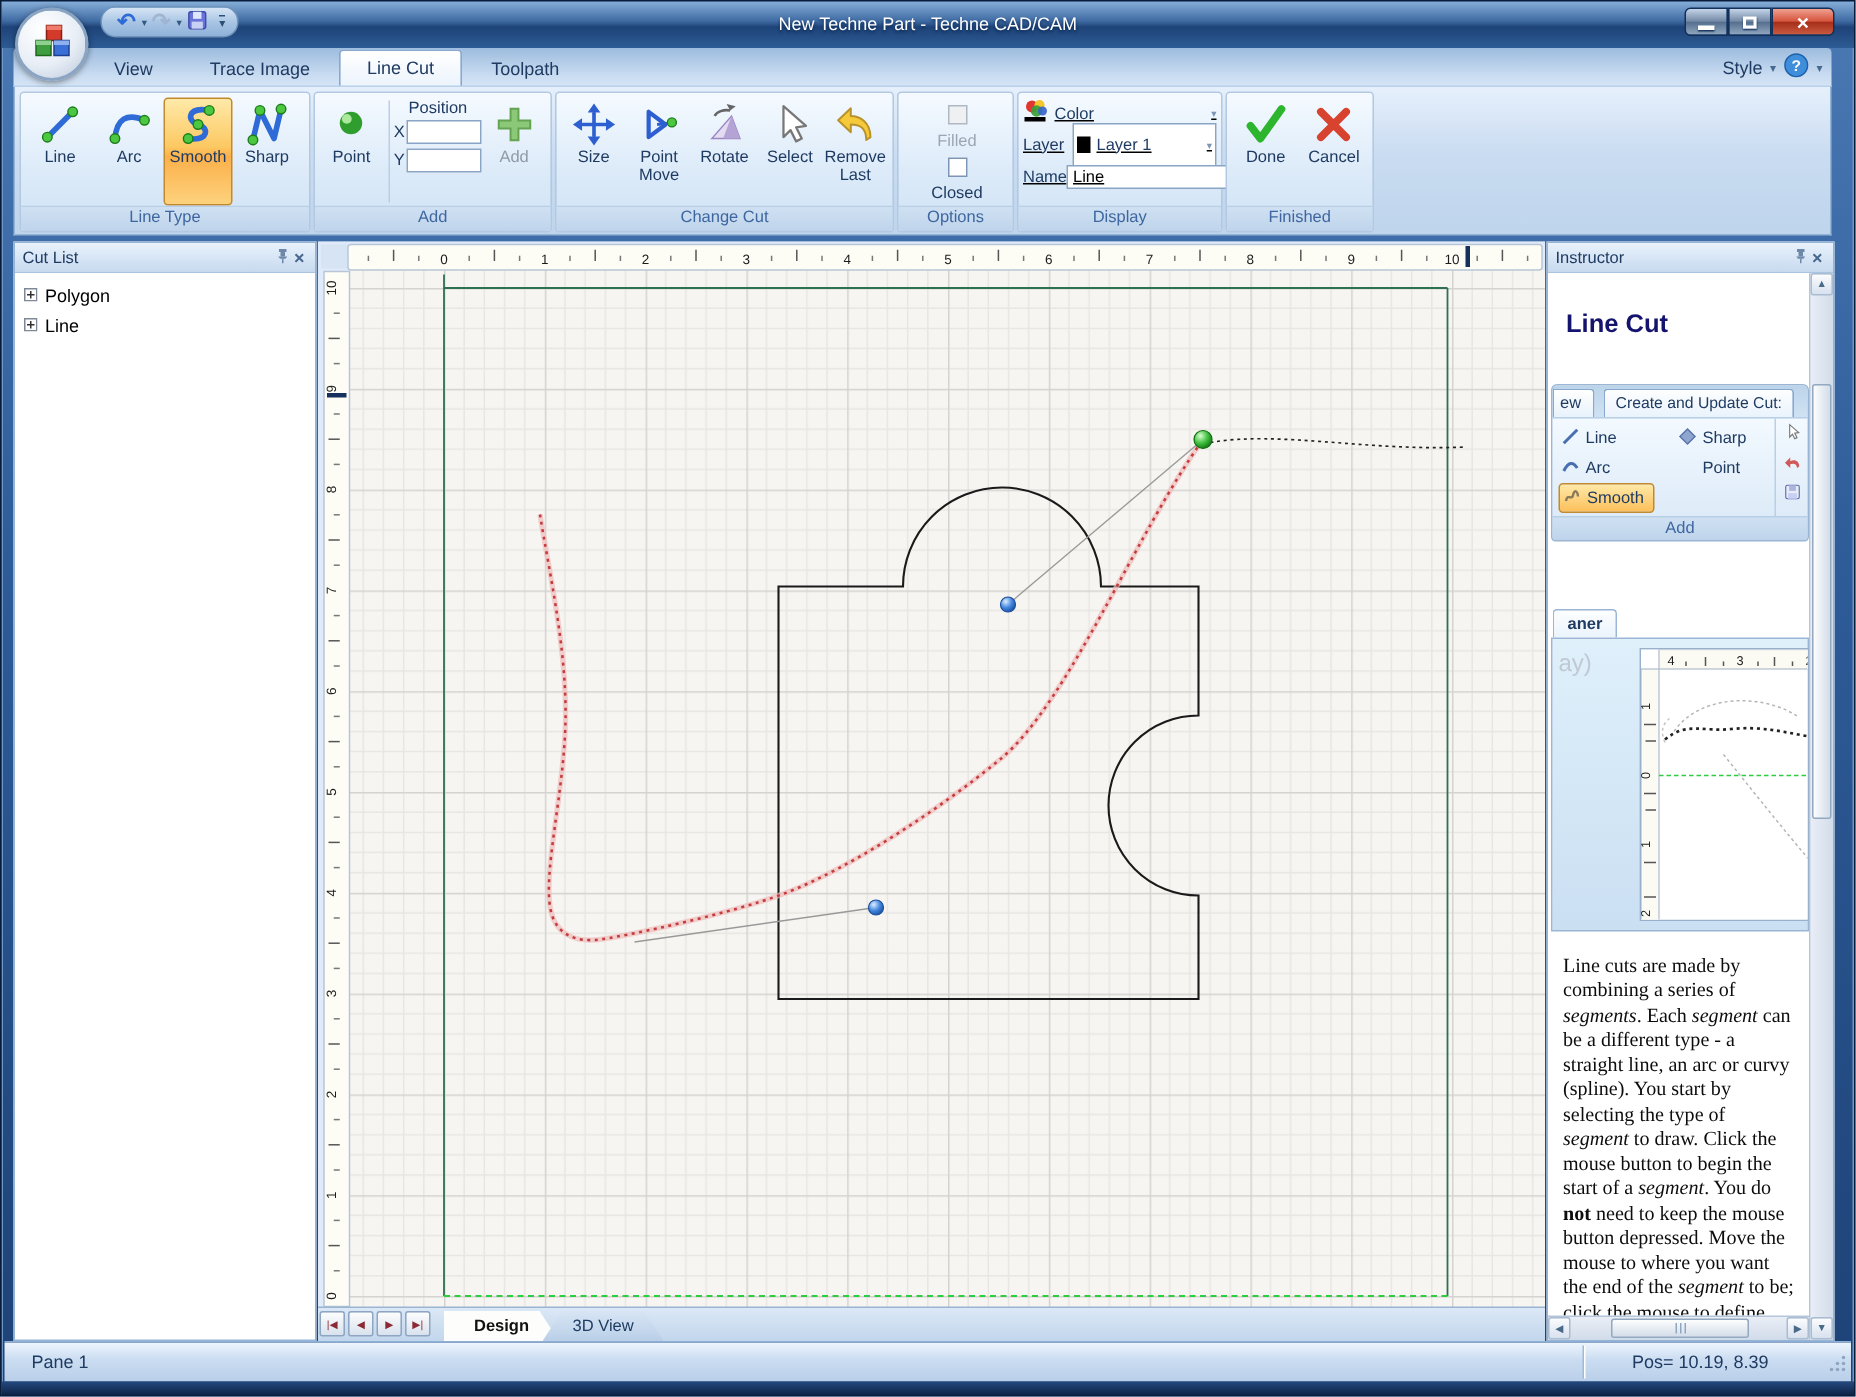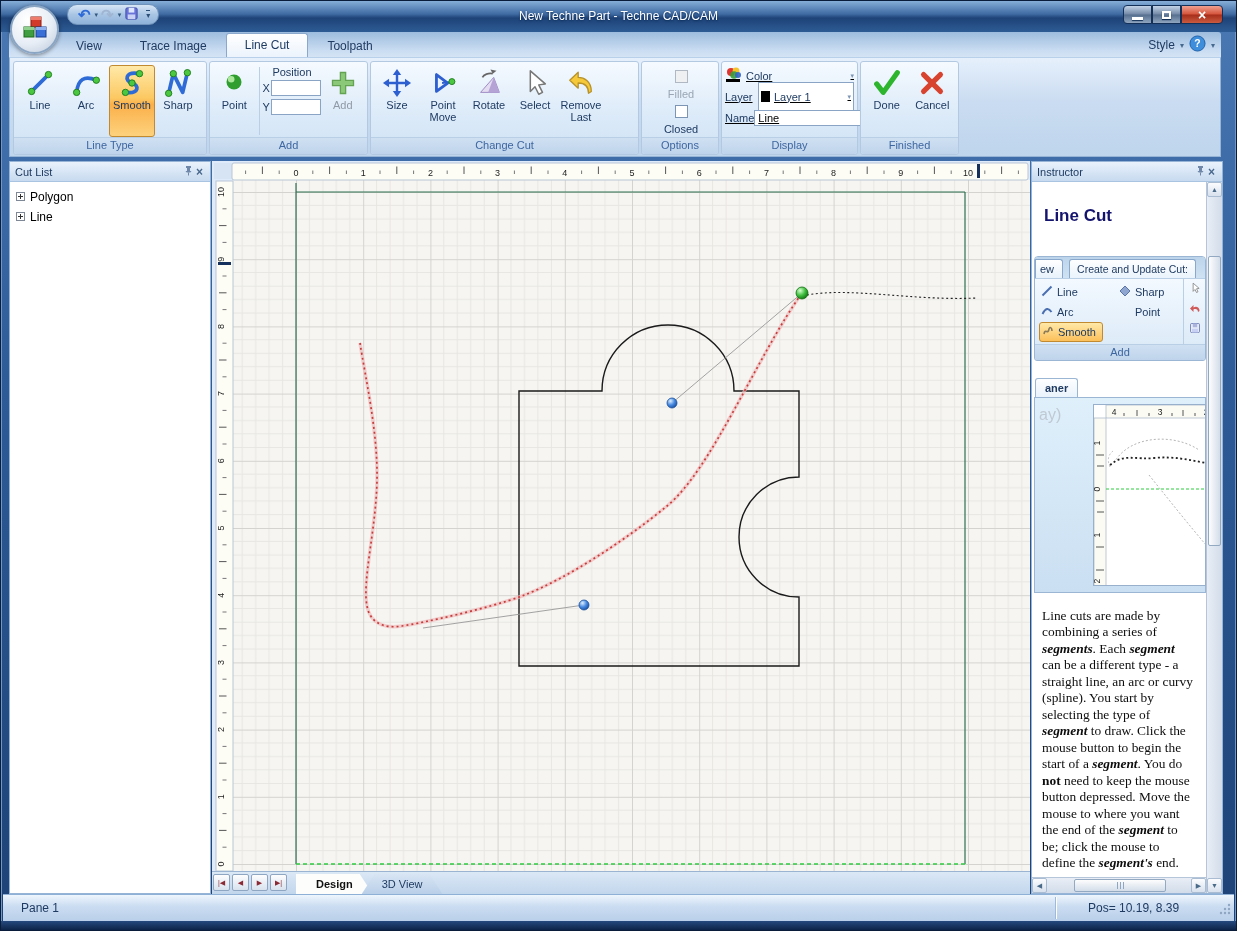--- a/index.html
+++ b/index.html
@@ -46,21 +46,21 @@
   .style-caret { font-size:8px; color:#46698f; }
   
   .ribbon { position:absolute; left:8px; right:15px; top:56px; height:100px;
     background:linear-gradient(#e6f0fc,#cadcf1 45%,#bed5ec); border:1px solid #96b4d6; border-top:1px solid #b8d0ea;
     display:flex; align-items:flex-start; padding:2px 0 0 2px; }
   .group { height:94px; margin:1px; display:flex; flex-direction:column;
     background:linear-gradient(#f5faff,#ddebf9 55%,#cfe2f4); border:1px solid #b3c9e1; border-radius:3px; }
   .group-body { flex:1; display:flex; padding:3px 3px 0 3px; }
   .group-label { height:17px; line-height:15px; text-align:center; font-size:11px; color:#3e66a0;
     background:linear-gradient(#cfe0f2,#bfd4eb); border-top:1px solid #b9cfe5; border-radius:0 0 3px 3px; }
-  .g-linetype { width:194px; } .g-add { width:159px; } .g-changecut { width:269px; }
+  .g-linetype { width:194px; } .g-add { width:159px; } .g-changecut { width:226px; }
   .g-options { width:78px; } .g-display { width:137px; } .g-finished { width:99px; }
   .big-btn { width:46px; display:flex; flex-direction:column; align-items:center; padding-top:2px;
     border:1px solid transparent; border-radius:3px; cursor:default; }
   .big-btn .ic { width:32px; height:30px; display:flex; align-items:center; justify-content:center; }
   .big-btn .lbl { font-size:11px; color:#1f3b62; line-height:12px; text-align:center; margin-top:1px; }
   .big-btn.active { background:linear-gradient(#ffe9a8,#fcc963 45%,#fbb04a 55%,#fdd27d);
     border:1px solid #c28a30; }
   .add-divider { width:1px; background:#b9cfe5; margin:2px 3px; }
   .pos-col { width:64px; display:flex; flex-direction:column; padding-top:1px; }
   .pos-head { font-size:11px; color:#1f3b62; text-align:center; margin-bottom:2px; }
@@ -113,26 +113,26 @@
   .mr-body { display:flex; background:linear-gradient(#f3f9ff,#ddebf8); border-top:1px solid #b9cfe5; }
   .mr-grid { flex:1; display:grid; grid-template-columns:78px 66px; grid-auto-rows:20px; padding:3px 0 2px 4px; }
   .mr-item { display:flex; align-items:center; gap:4px; font-size:11px; color:#1f3b62; padding-left:2px; }
   .mr-item.hl { background:linear-gradient(#ffe9a8,#fcc05a); border:1px solid #c28a30; border-radius:3px; width:64px; }
   .mr-side { width:22px; border-left:1px solid #b9cfe5; display:flex; flex-direction:column; align-items:center;
     padding-top:3px; gap:5px; }
   .mr-label { height:16px; line-height:15px; text-align:center; font-size:11px; color:#3e66a0;
     background:linear-gradient(#cfe0f2,#bfd4eb); border-top:1px solid #b9cfe5; }
   .mc { margin-top:17px; margin-left:2px; width:172px; }
   .mc-tab { display:inline-block; background:linear-gradient(#fdfefe,#eaf3fc); border:1px solid #9ab6d4; border-bottom:none;
-    border-radius:3px 3px 0 0; padding:3px 9px; font-size:11px; font-weight:bold; color:#1f3b62; margin-left:1px; }
+    border-radius:3px 3px 0 0; padding:3px 9px; font-size:11px; font-weight:bold; color:#1f3b62; margin-left:1px;margin-top:28px; }
   .mc-body { position:relative; height:196px; background:linear-gradient(#dff0fb,#cadff2); border:1px solid #9ab6d4; }
   .mc-faint { position:absolute; left:4px; top:8px; color:#bfc9d4; font-size:16px; }
   .mc-svg { position:absolute; left:58px; top:6px; background:#fff; border:1px solid #98b0cc; }
   .inst-body { margin:15px 10px 0 10px; font-family:"Liberation Serif",serif; font-size:13.4px; line-height:1.23; color:#0d0d0d; }
-  .inst-body i { font-style:italic;font-weight:bold; } .inst-body b { font-weight:bold; }
+  .inst-body i { font-style:italic; } .inst-body b { font-weight:bold; }
   .vscroll { position:absolute; right:0; top:20px; bottom:0; width:16px;
     background:linear-gradient(90deg,#e9eef6,#d2dcea); border-left:1px solid #b6c6da; }
   .sb-btn { position:absolute; left:0; right:0; height:15px; display:flex; align-items:center; justify-content:center;
     font-size:7px; color:#4a6a8a; background:linear-gradient(#fbfcfe,#d8e1ee); border:1px solid #a9bcd2; border-radius:2px; }
   .vthumb { position:absolute; left:1px; right:1px; top:74px; height:290px;
     background:linear-gradient(90deg,#fdfdfd,#d3dde9); border:1px solid #93a9c2; border-radius:2px; }
   .hscroll { position:absolute; left:0; right:16px; bottom:0; height:16px;
     background:linear-gradient(#e9eef6,#d2dcea); border-top:1px solid #b6c6da; }
   .hs-btn { position:absolute; top:0; width:15px; height:15px; display:flex; align-items:center; justify-content:center;
     font-size:7px; color:#4a6a8a; background:linear-gradient(#fbfcfe,#d8e1ee); border:1px solid #a9bcd2; border-radius:2px; }

